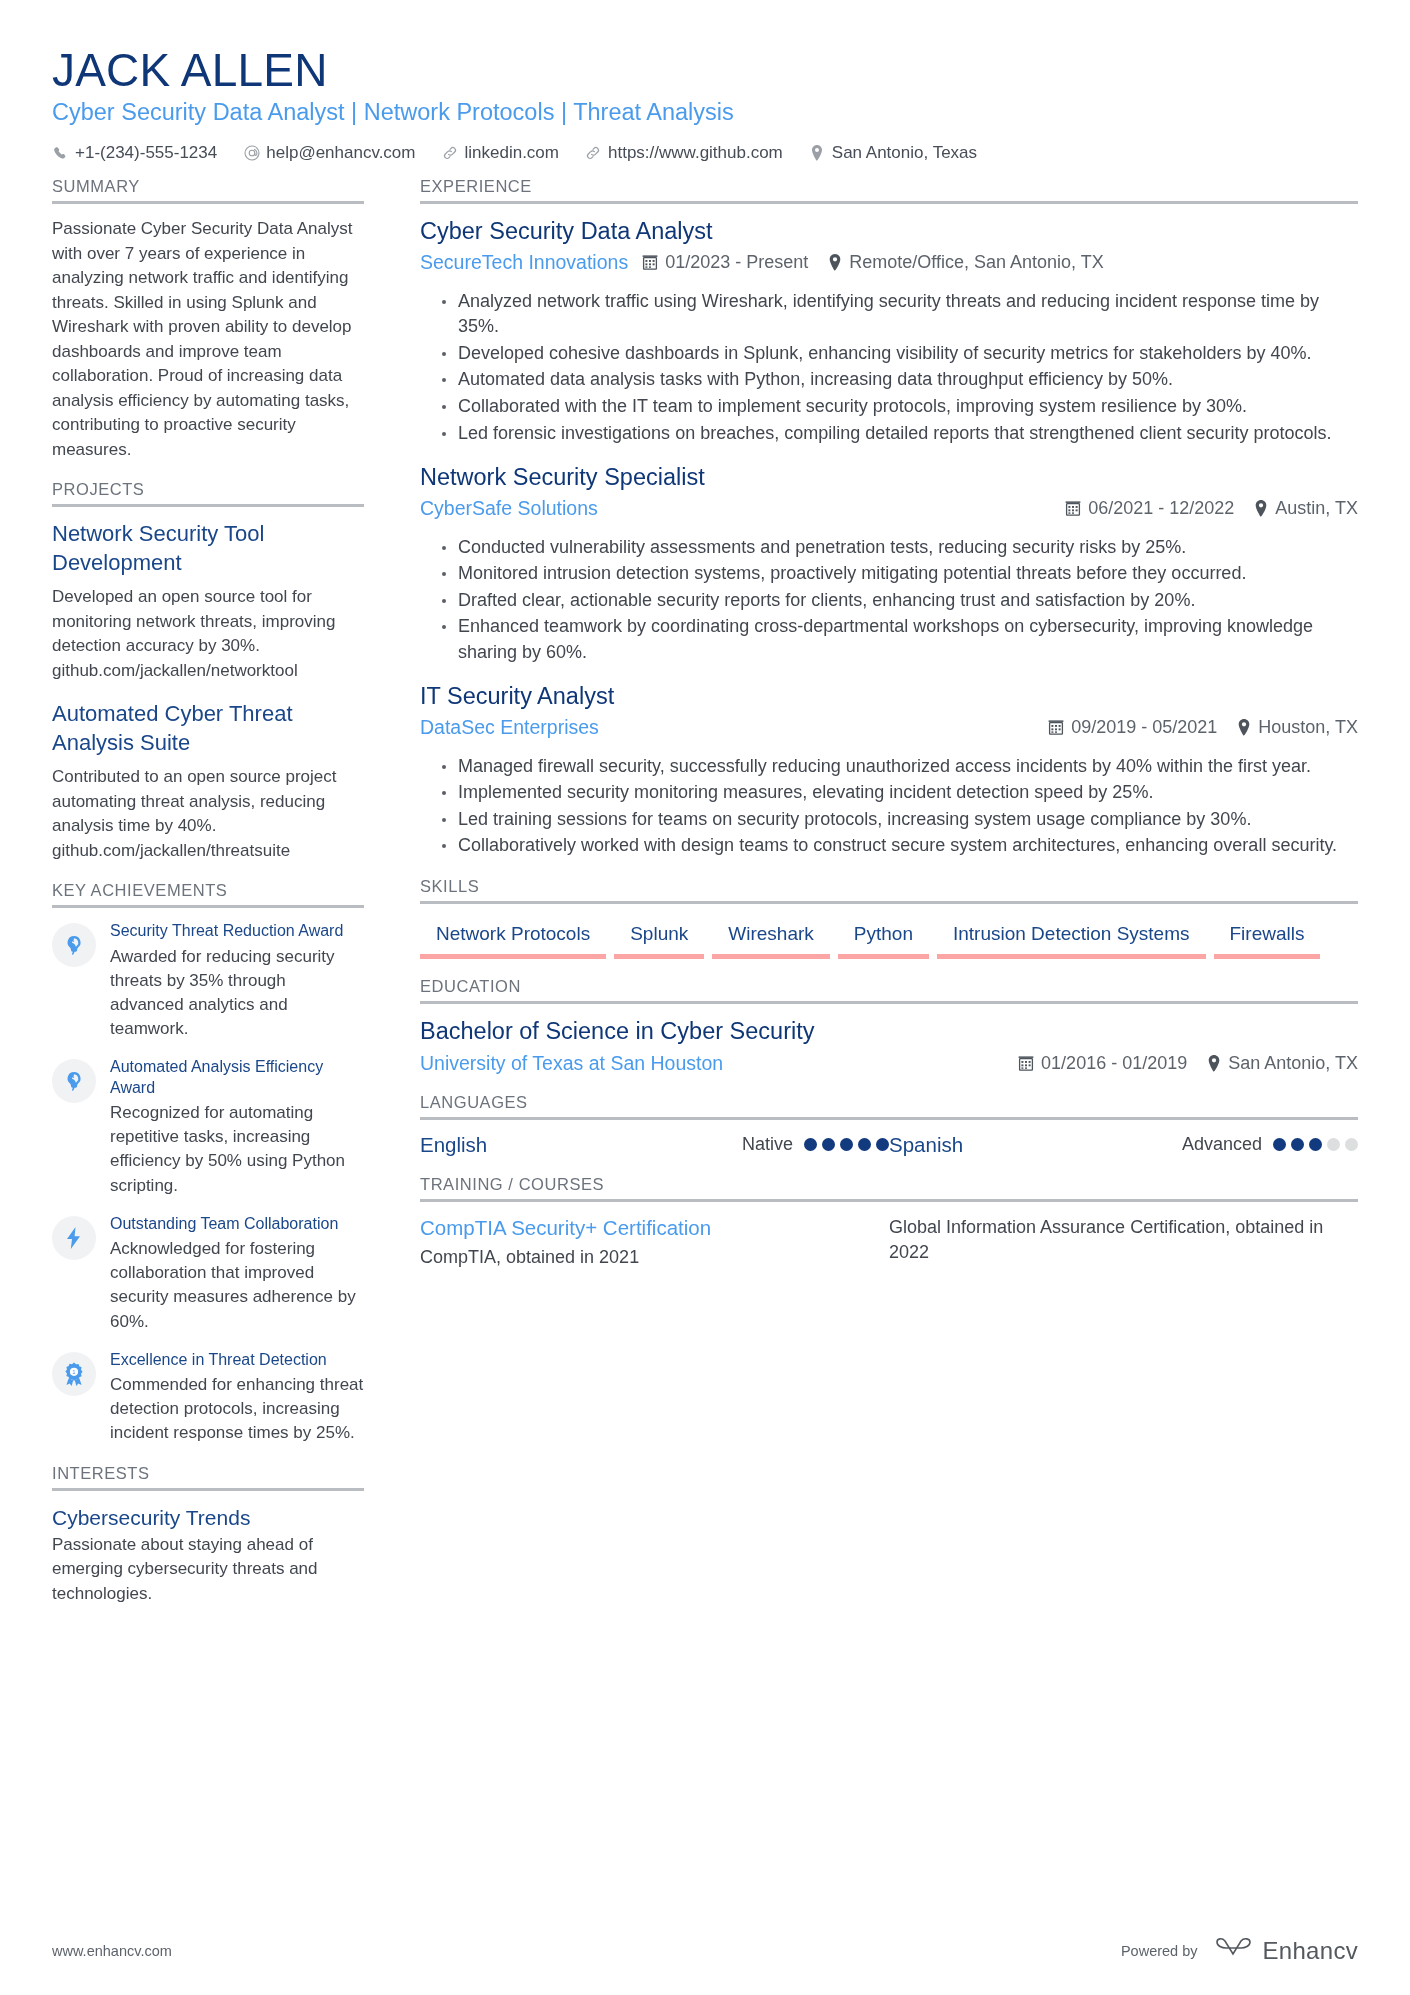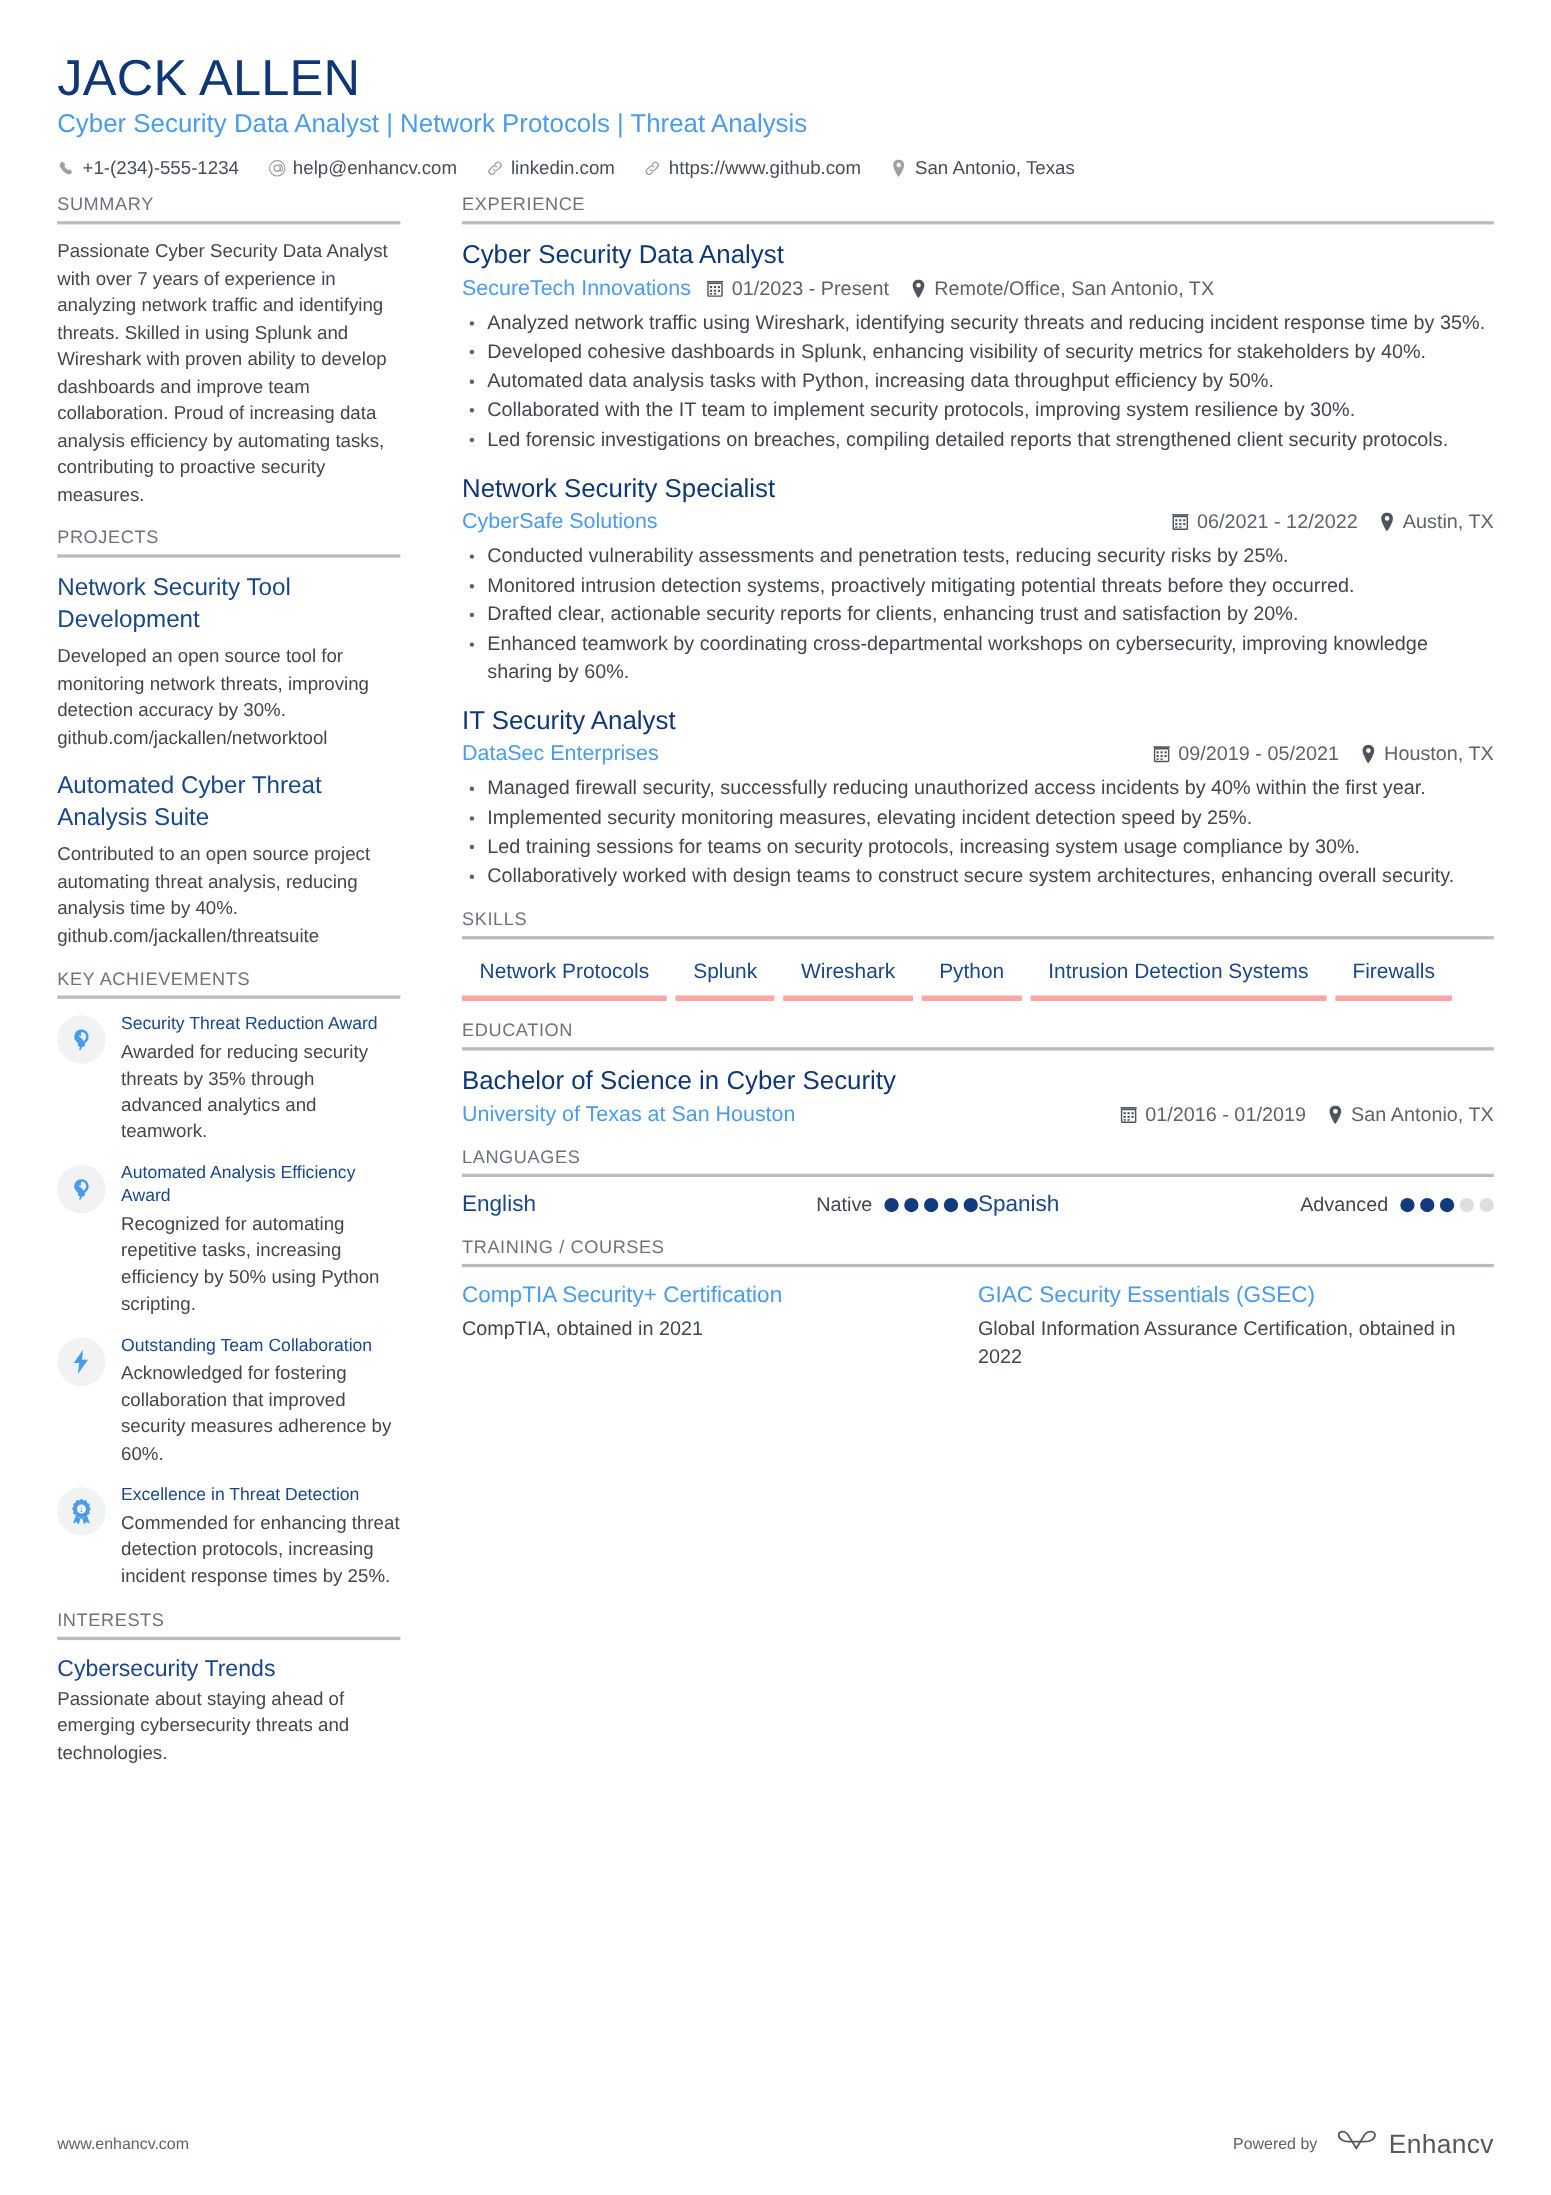--- a/index.html
+++ b/index.html
@@ -184,21 +184,21 @@
     display: inline-flex;
     align-items: center;
     justify-content: center;
     margin-right: 7px;
     color: #4d545c;
     flex: none;
   }
   .meta-icon svg { display: block; }
   .meta-spacer { flex: 1; }
 
-  ul.bullets { list-style: none; margin: 0; padding: 0; }
+  ul.bullets { list-style: none; margin: 15px; padding: 0; }
   ul.bullets li {
     position: relative;
     padding-left: 23px;
     font-size: 18px;
     line-height: 1.42;
     color: #42474f;
     margin-bottom: 1px;
   }
   ul.bullets li::before {
     content: "";
@@ -671,21 +671,20 @@
       </div>
 
       <div class="section">
         <div class="section-title">TRAINING / COURSES</div>
         <div class="courses" id="courses-list">
             <div class="course">
               <div class="course-title">CompTIA Security+ Certification</div>
               <div class="course-desc">CompTIA, obtained in 2021</div>
             </div>
             <div class="course">
-              <div class="course-title">GIAC Security Essentials (GSEC)</div>
               <div class="course-desc">Global Information Assurance Certification, obtained in 2022</div>
             </div>
           </div>
       </div>
 
     </div>
   </div>
 
   <div class="footer">
     <div>www.enhancv.com</div>

